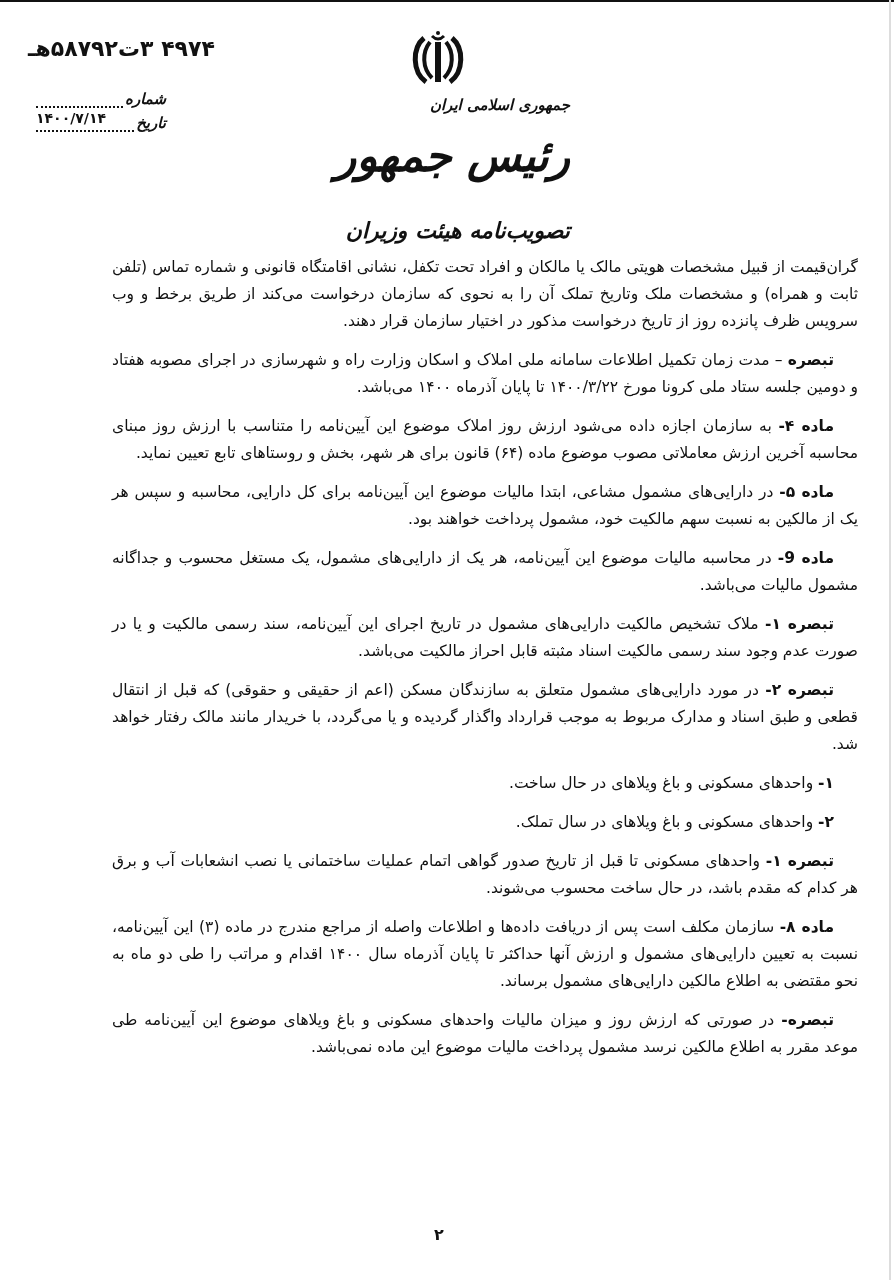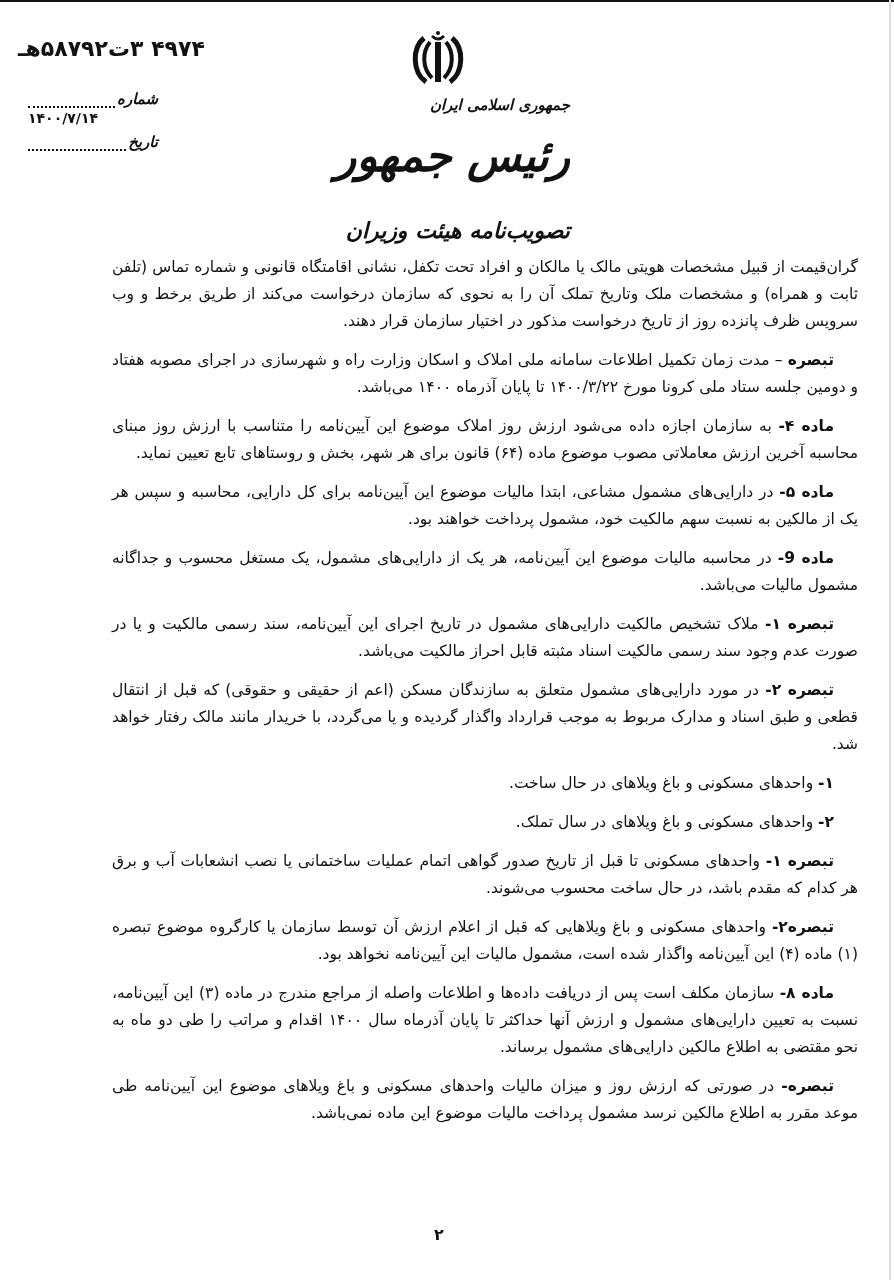--- a/index.html
+++ b/index.html
@@ -1,20 +1,20 @@
 <!DOCTYPE html>
 <html><head>
 <meta charset="utf-8">
 <style>
   html, body { margin:0; padding:0; background:#fff; }
   body { width:894px; height:1280px; position:relative; overflow:hidden; font-family:"DejaVu Sans", sans-serif; color:#111; }
   .topline { position:absolute; left:0; top:0; width:894px; height:2px; background:#111; }
   .rightline { position:absolute; right:3px; top:0; width:2px; height:1280px; background:#ddd; }
-  .ref { position:absolute; left:18px; top:36px; font-size:22px; font-weight:bold; direction:rtl; letter-spacing:1px; white-space:nowrap; }
-  .meta { position:absolute; left:28px; top:88px; width:130px; direction:rtl; font-size:13px; }
+  .ref { position:absolute; left:28px; top:36px; font-size:22px; font-weight:bold; direction:rtl; letter-spacing:1px; white-space:nowrap; }
+  .meta { position:absolute; left:36px; top:88px; width:130px; direction:rtl; font-size:13px; }
   .meta .row { display:flex; align-items:flex-end; gap:2px; height:20px; }
   .meta .lbl { font-style:italic; font-weight:bold; font-size:15px; font-family:"DejaVu Serif", serif; }
   .meta .dots { flex:1; border-bottom:2px dotted #111; height:10px; }
   .meta .date { position:absolute; left:0; top:22px; font-size:14px; direction:ltr; font-weight:bold; }
   .emblem { position:absolute; left:410px; top:28px; width:56px; height:60px; }
   .hdr { position:absolute; left:330px; width:240px; text-align:right; direction:rtl; font-family:"DejaVu Serif", serif; font-style:italic; font-weight:bold; }
   .hdr1 { top:96px; font-size:15px; }
   .hdr2 { top:130px; font-size:44px; }
   .hdr3 { top:195px; font-size:22px;margin-top:22px; }
   .body { position:absolute; left:100px; top:242px; width:770px; direction:rtl; text-align:justify; font-size:15.5px; line-height:27px; font-family:"DejaVu Sans", sans-serif; }
@@ -29,21 +29,21 @@
 <div class="topline"></div>
 <div class="rightline"></div>
 
 <div class="ref">۴۹۷۴ ۳ت۵۸۷۹۲هـ</div>
 
 <div class="meta">
   <div class="row">
     <span class="lbl">شماره</span>
     <span class="dots"></span>
   </div>
-  <div class="row" style="margin-top:23px;">
+  <div class="row" style="margin-top:4px;">
     <span class="lbl">تاریخ</span>
     <span class="dots"></span>
   </div>
   <div class="date">۱۴۰۰/۷/۱۴</div>
 </div>
 
 <svg class="emblem" viewBox="0 0 56 60">
   <path d="M14 10 C2 20 2 44 16 54" fill="none" stroke="#111" stroke-width="5"></path>
   <path d="M20 14 C12 24 12 40 22 50" fill="none" stroke="#111" stroke-width="4"></path>
   <path d="M42 10 C54 20 54 44 40 54" fill="none" stroke="#111" stroke-width="5"></path>
@@ -61,18 +61,17 @@
   <p><b></b><span>گران‌قیمت از قبیل مشخصات هویتی مالک یا مالکان و افراد تحت تکفل، نشانی اقامتگاه قانونی و شماره تماس (تلفن ثابت و همراه) و مشخصات ملک وتاریخ تملک آن را به نحوی که سازمان درخواست می‌کند از طریق برخط و وب سرویس ظرف پانزده روز از تاریخ درخواست مذکور در اختیار سازمان قرار دهند.</span></p>
   <p class="ind"><b>تبصره</b><span> – مدت زمان تکمیل اطلاعات سامانه ملی املاک و اسکان وزارت راه و شهرسازی در اجرای مصوبه هفتاد و دومین جلسه ستاد ملی کرونا مورخ ۱۴۰۰/۳/۲۲ تا پایان آذرماه ۱۴۰۰ می‌باشد.</span></p>
   <p class="ind"><b>ماده ۴-</b><span> به سازمان اجازه داده می‌شود ارزش روز املاک موضوع این آیین‌نامه را متناسب با ارزش روز مبنای محاسبه آخرین ارزش معاملاتی مصوب موضوع ماده (۶۴) قانون برای هر شهر، بخش و روستاهای تابع تعیین نماید.</span></p>
   <p class="ind"><b>ماده ۵-</b><span> در دارایی‌های مشمول مشاعی، ابتدا مالیات موضوع این آیین‌نامه برای کل دارایی، محاسبه و سپس هر یک از مالکین به نسبت سهم مالکیت خود، مشمول پرداخت خواهند بود.</span></p>
   <p class="ind"><b>ماده 9-</b><span> در محاسبه مالیات موضوع این آیین‌نامه، هر یک از دارایی‌های مشمول، یک مستغل محسوب و جداگانه مشمول مالیات می‌باشد.</span></p>
   <p class="ind"><b>تبصره ۱-</b><span> ملاک تشخیص مالکیت دارایی‌های مشمول در تاریخ اجرای این آیین‌نامه، سند رسمی مالکیت و یا در صورت عدم وجود سند رسمی مالکیت اسناد مثبته قابل احراز مالکیت می‌باشد.</span></p>
   <p class="ind"><b>تبصره ۲-</b><span> در مورد دارایی‌های مشمول متعلق به سازندگان مسکن (اعم از حقیقی و حقوقی) که قبل از انتقال قطعی و طبق اسناد و مدارک مربوط به موجب قرارداد واگذار گردیده و یا می‌گردد، با خریدار مانند مالک رفتار خواهد شد.</span></p>
   <p class="ind"><b>۱-</b><span> واحدهای مسکونی و باغ ویلاهای در حال ساخت.</span></p>
   <p class="ind"><b>۲-</b><span> واحدهای مسکونی و باغ ویلاهای در سال تملک.</span></p>
   <p class="ind"><b>تبصره ۱-</b><span> واحدهای مسکونی تا قبل از تاریخ صدور گواهی اتمام عملیات ساختمانی یا نصب انشعابات آب و برق هر کدام که مقدم باشد، در حال ساخت محسوب می‌شوند.</span></p>
-  <p class="ind"><b>تبصره۲-</b><span> واحدهای مسکونی و باغ ویلاهایی که قبل از اعلام ارزش آن توسط سازمان یا کارگروه موضوع تبصره (۱) ماده (۴) این آیین‌نامه واگذار شده است، مشمول مالیات این آیین‌نامه نخواهد بود.</span></p>
   <p class="ind"><b>ماده ۸-</b><span> سازمان مکلف است پس از دریافت داده‌ها و اطلاعات واصله از مراجع مندرج در ماده (۳) این آیین‌نامه، نسبت به تعیین دارایی‌های مشمول و ارزش آنها حداکثر تا پایان آذرماه سال ۱۴۰۰ اقدام و مراتب را طی دو ماه به نحو مقتضی به اطلاع مالکین دارایی‌های مشمول برساند.</span></p>
   <p class="ind"><b>تبصره-</b><span> در صورتی که ارزش روز و میزان مالیات واحدهای مسکونی و باغ ویلاهای موضوع این آیین‌نامه طی موعد مقرر به اطلاع مالکین نرسد مشمول پرداخت مالیات موضوع این ماده نمی‌باشد.</span></p>
 </div>
 
 <div class="pagenum">۲</div>
 
 </body></html>

